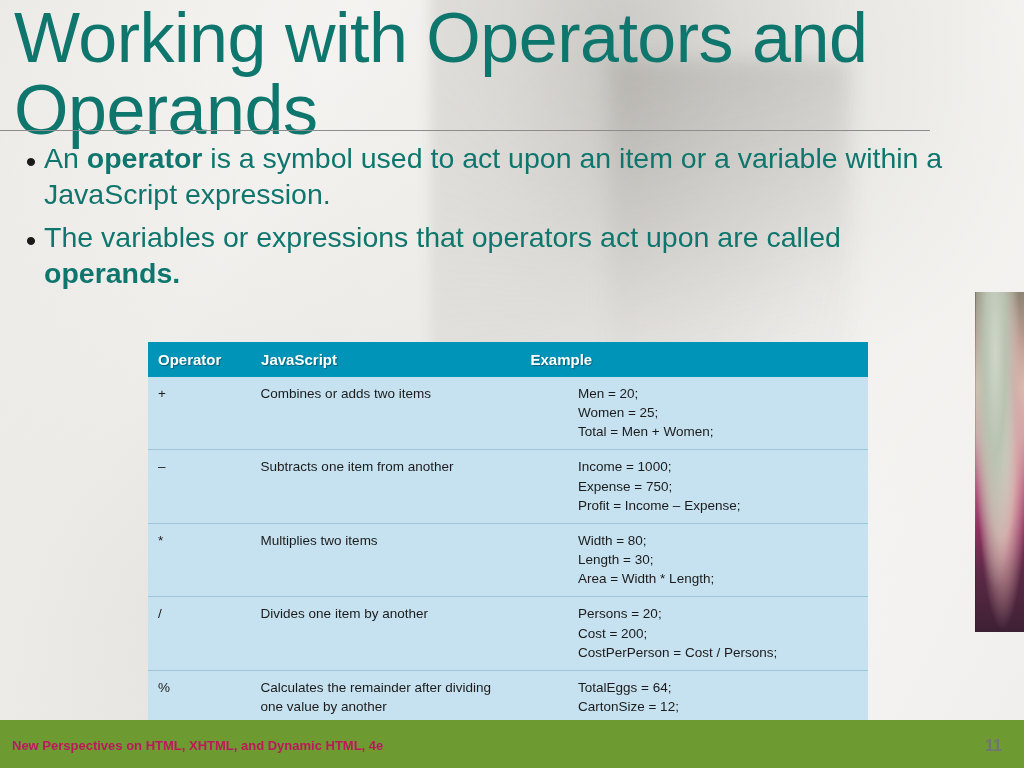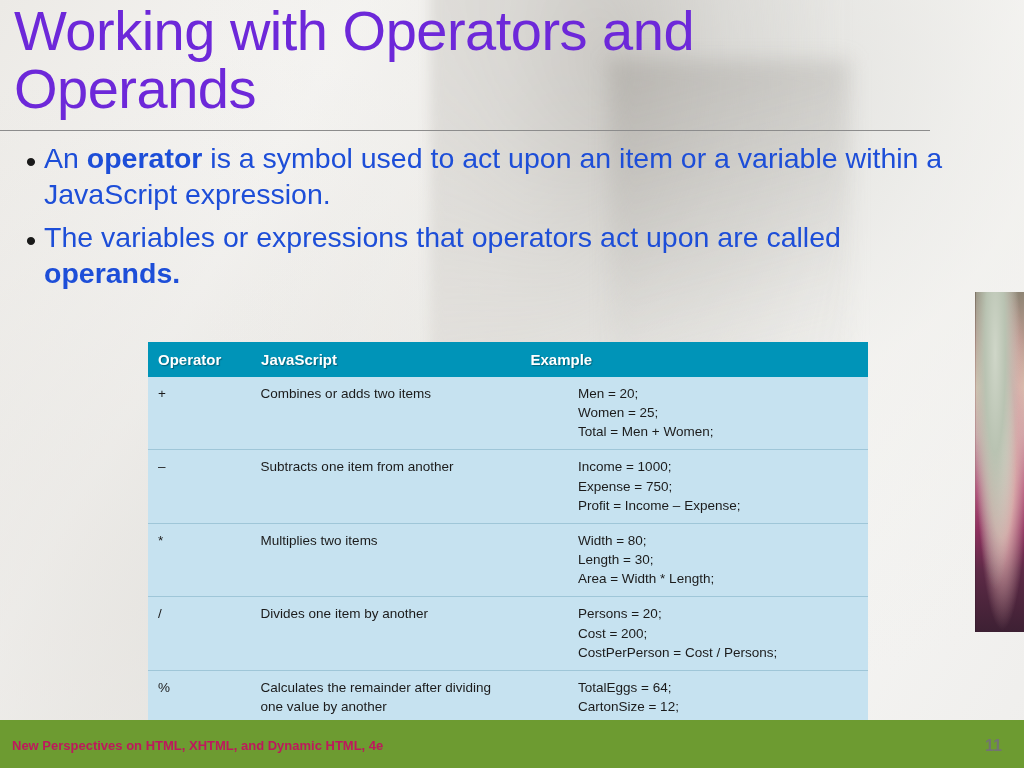--- a/index.html
+++ b/index.html
@@ -63,23 +63,23 @@
       linear-gradient(180deg, #8e8474 0%, #b99a8f 14%, #d8c0ad 28%, #cfa3a8 42%, #b4537c 58%, #8e2f5e 70%, #5d2a46 82%, #3d2033 100%);
     border-left: 1px solid rgba(0,0,0,0.12);
   }
 
   
   .title {
     position: absolute;
     left: 14px;
     top: 2px;
     width: 930px;
-    font-size: 56px;
+    font-size: 70px;
     line-height: 1.03;
-    color: #6d28d9;
+    color: #0f766e;
     font-weight: 400;
     letter-spacing: -0.5px;
   }
   .title-rule {
     position: absolute;
     left: 0;
     top: 130px;
     width: 930px;
     height: 1px;
     background: #8c8c8c;
@@ -101,21 +101,21 @@
     width: 26px;
     flex: 0 0 26px;
     font-size: 30px;
     line-height: 44px;
     color: #1a1a1a;
     text-align: center;
   }
   .bullet-text {
     font-size: 28.5px;
     line-height: 1.28;
-    color: #1d4ed8;
+    color: #0f766e;
   }
   .bullet-text b {
     font-weight: 700;
   }
 
   
   .table-wrap {
     position: absolute;
     left: 148px;
     top: 342px;

